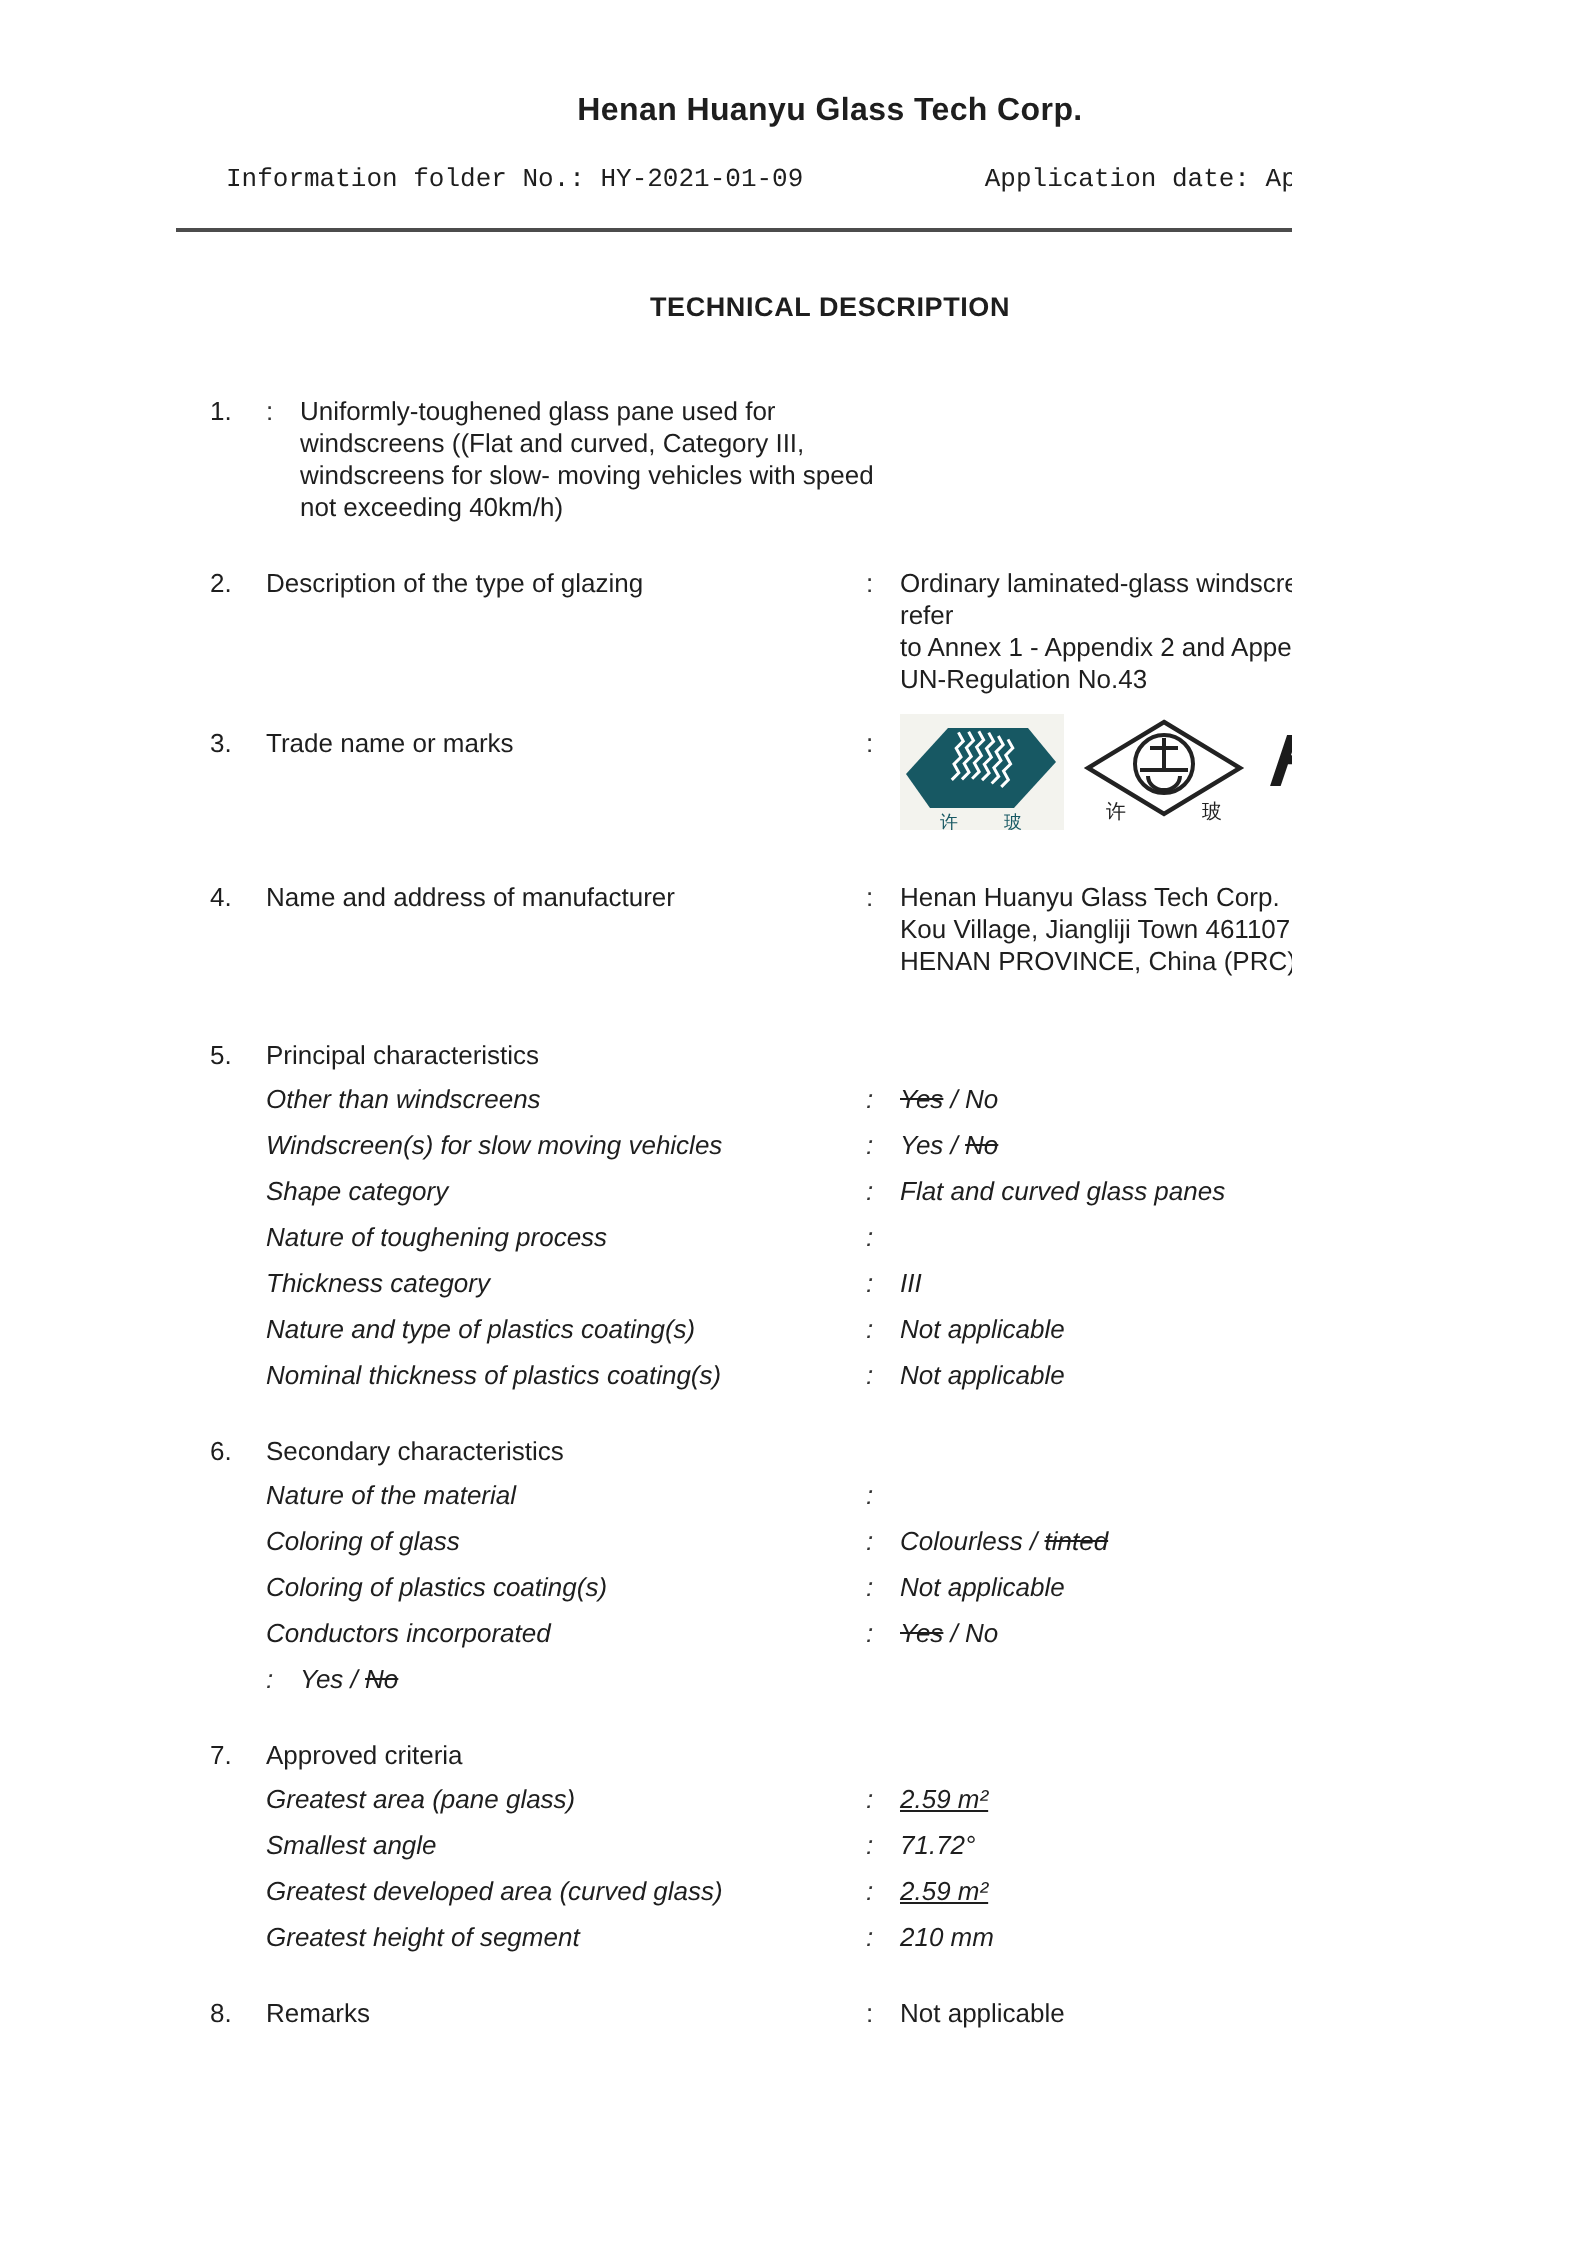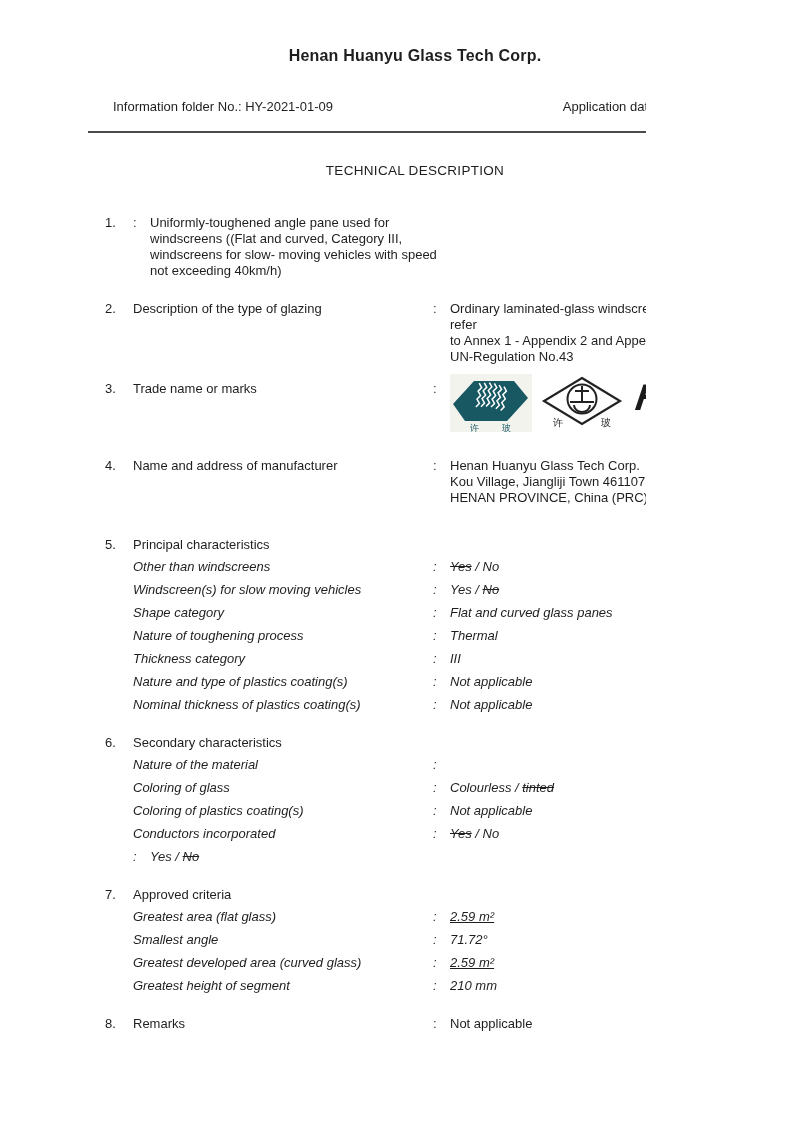--- a/index.html
+++ b/index.html
@@ -13,34 +13,35 @@
   }
   .content { position:absolute; left:88px; top:0; width:654px; }
 
   .company-title {
     margin:0; padding-top:46px;
     text-align:center;
     font-size:16px; font-weight:bold; line-height:20px;
     letter-spacing:0.2px;
   }
   .meta-row {
-    margin-top:33px;
+    margin-top:16px;
     display:flex; justify-content:space-between;
     font-size:13px; line-height:15px;
     padding-left:25px;
+    font-family:Liberation Mono, monospace;
   }
   .page-num { text-align:right; font-size:11px; line-height:15px; }
   .header-rule {
     border:none; border-top:2px solid #4c4c4c;
     margin:2px 0 0 0;
   }
   .doc-title {
     margin:30px 0 0 0;
     text-align:center;
-    font-size:13.5px; font-weight:normal; line-height:16px;
+    font-size:13.5px; font-weight:bold; line-height:16px;
     letter-spacing:0.3px;
   }
   #sections { margin-top:36px; }
 
   .section { }
   .section:nth-of-type(1) { margin-bottom:22px; }
   .section:nth-of-type(2) { margin-bottom:16px; }
   .section:nth-of-type(3) { margin-bottom:26px; }
   .section:nth-of-type(4) { margin-bottom:31px; }
   .section:nth-of-type(5) { margin-bottom:22px; }
@@ -86,21 +87,21 @@
 
     <hr class="header-rule">
 
     <h2 class="doc-title">TECHNICAL DESCRIPTION</h2>
 
     <div id="sections">
         <div class="section">
           <div class="row">
             <span class="cell-num">1.</span>
             <span class="cell-colon">:</span>
-            <span class="cell-value"><span>Uniformly-toughened angle pane used for
+            <span class="cell-value"><span>Uniformly-toughened glass pane used for
 windscreens ((Flat and curved, Category III,
 windscreens for slow- moving vehicles with speed
 not exceeding 40km/h)</span></span>
           </div>
         </div>
         <div class="section">
           <div class="row">
             <span class="cell-num">2.</span>
             <span class="cell-label">Description of the type of glazing</span>
             <span class="cell-colon">:</span>
@@ -180,21 +181,20 @@
           <div class="row sub">
             <span class="cell-num"></span>
             <span class="cell-label">Shape category</span>
             <span class="cell-colon">:</span>
             <span class="cell-value"><span>Flat and curved glass panes</span></span>
           </div>
           <div class="row sub">
             <span class="cell-num"></span>
             <span class="cell-label">Nature of toughening process</span>
             <span class="cell-colon">:</span>
-            <span class="cell-value"><span>Thermal</span></span>
           </div>
           <div class="row sub">
             <span class="cell-num"></span>
             <span class="cell-label">Thickness category</span>
             <span class="cell-colon">:</span>
             <span class="cell-value"><span>III</span></span>
           </div>
           <div class="row sub">
             <span class="cell-num"></span>
             <span class="cell-label">Nature and type of plastics coating(s)</span>
@@ -246,21 +246,21 @@
         </div>
         <div class="section has-subs">
           <div class="row">
             <span class="cell-num">7.</span>
             <span class="cell-label">Approved criteria</span>
             <span class="cell-colon"></span>
             <span class="cell-value"></span>
           </div>
           <div class="row sub">
             <span class="cell-num"></span>
-            <span class="cell-label">Greatest area (flat glass)</span>
+            <span class="cell-label">Greatest area (pane glass)</span>
             <span class="cell-colon">:</span>
             <span class="cell-value"><span class="underline">2.59 m²</span></span>
           </div>
           <div class="row sub">
             <span class="cell-num"></span>
             <span class="cell-label">Smallest angle</span>
             <span class="cell-colon">:</span>
             <span class="cell-value"><span>71.72°</span></span>
           </div>
           <div class="row sub">

